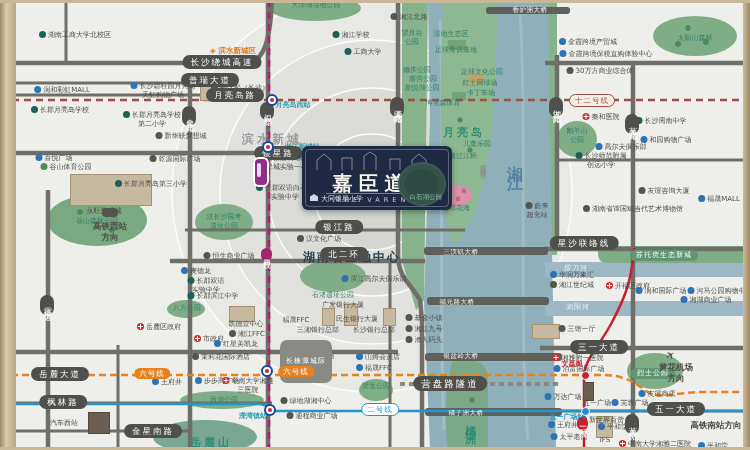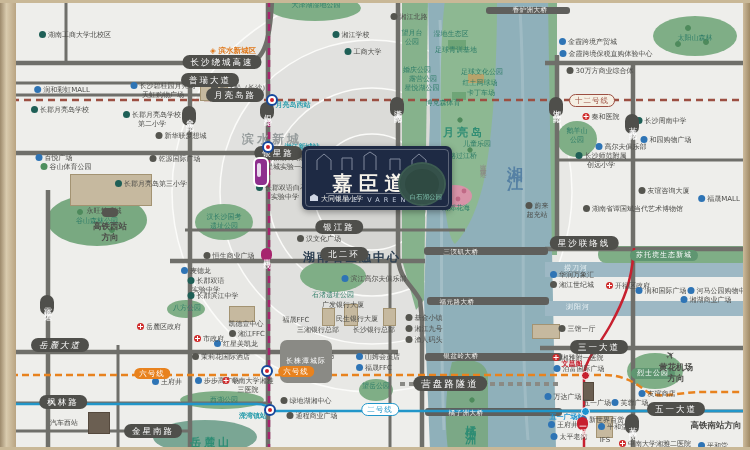--- a/index.html
+++ b/index.html
@@ -305,21 +305,21 @@
     <div class="lab poi ctr" style="left: 569px; top: 433px;"><span class="ico ico-shopping"></span><span>太平老街</span></div>
     <div class="lab poi ctr" style="left: 605px; top: 436px;"><span>IFS</span></div>
     <div class="lab poi ctr" style="left: 655px; top: 440px;"><span class="ico ico-hospital"></span><span>中南大学湘雅二医院</span></div>
     <div class="lab poi ctr" style="left: 713px; top: 442px;"><span class="ico ico-shopping"></span><span>平和堂</span></div>
     <div class="lab rpill ctr" style="left: 222px; top: 55px;">长沙绕城高速</div>
     <div class="lab rpill ctr" style="left: 210px; top: 73px;">普瑞大道</div>
     <div class="lab rpill ctr" style="left: 235px; top: 88px;">月亮岛路</div>
     <div class="lab rpill ctr" style="left: 278px; top: 146px;">银星路</div>
     <div class="lab rpill ctr" style="left: 339px; top: 220px;">银江路</div>
     <div class="lab rpill ctr" style="left: 344px; top: 247px;">北二环</div>
-    <div class="lab rpill ctr" style="left: 60px; top: 338px; font-style: italic;">岳麓大道</div>
+    <div class="lab rpill ctr" style="left: 60px; top: 367px;">岳麓大道</div>
     <div class="lab rpill ctr" style="left: 63px; top: 395px;">枫林路</div>
     <div class="lab rpill ctr" style="left: 153px; top: 424px;">金星南路</div>
     <div class="lab rpill big ctr" style="left: 450px; top: 376px;">营盘路隧道</div>
     <div class="lab rpill ctr" style="left: 599px; top: 340px;">三一大道</div>
     <div class="lab rpill ctr" style="left: 584px; top: 236px;">星沙联络线</div>
     <div class="lab rpill ctr" style="left: 676px; top: 402px;">五一大道</div>
     <div class="lab vpill" style="left: 182px; top: 106px;">金星北路</div>
     <div class="lab vpill" style="left: 260px; top: 102px;">银杉路</div>
     <div class="lab vpill" style="left: 390px; top: 97px;">潇湘北路</div>
     <div class="lab vpill" style="left: 549px; top: 97px;">湘江北路</div>

